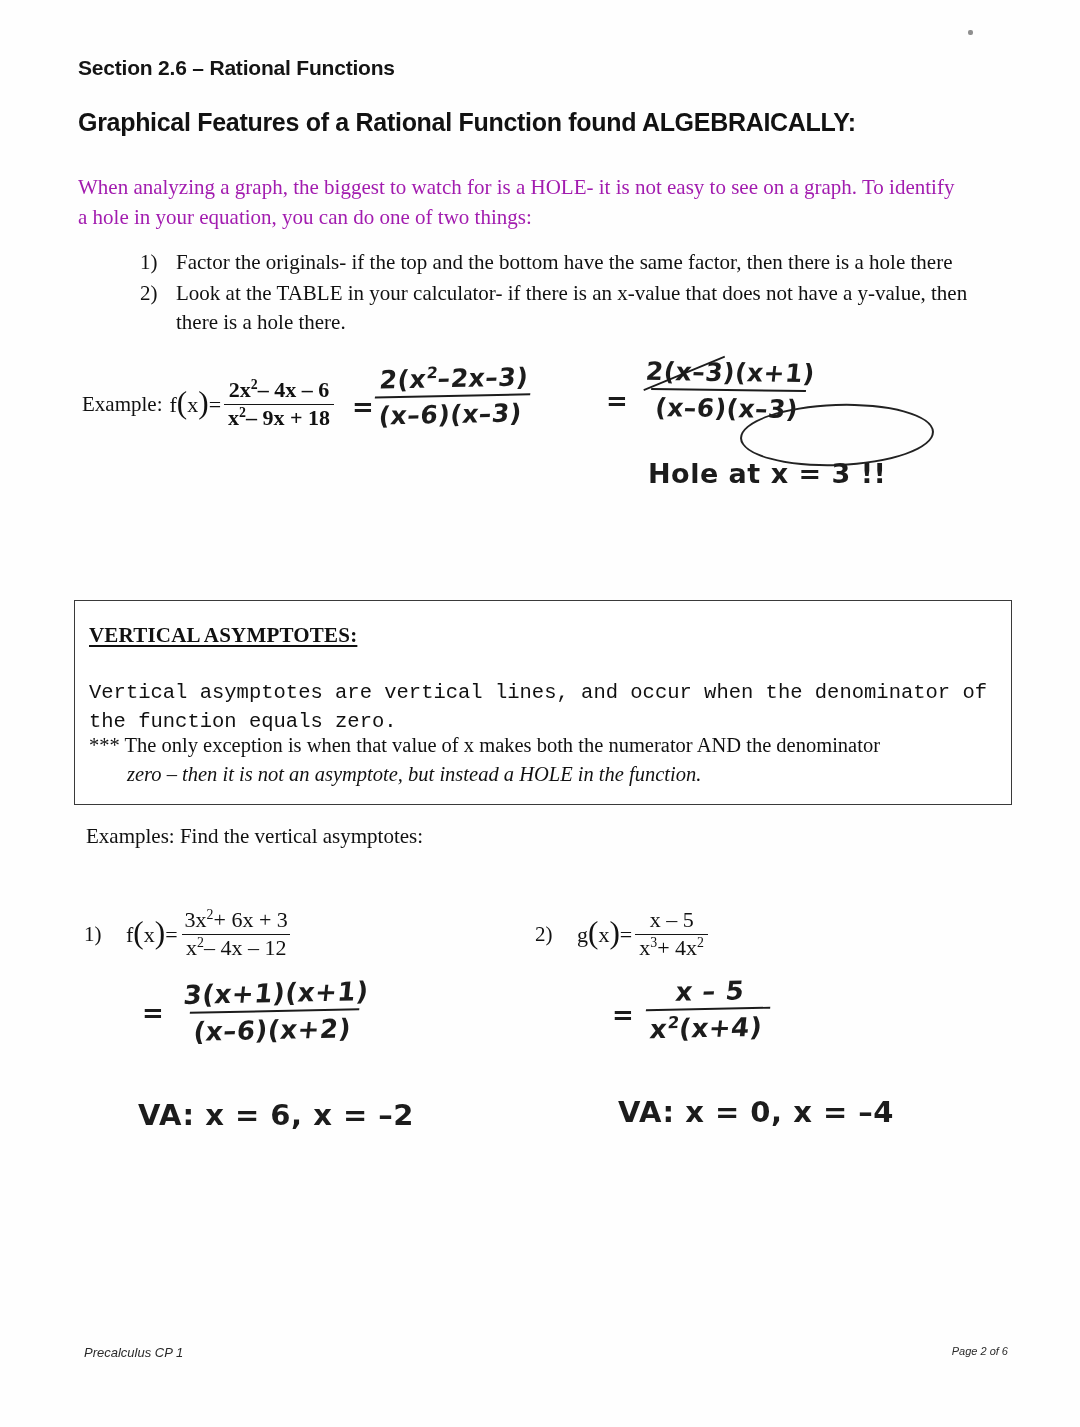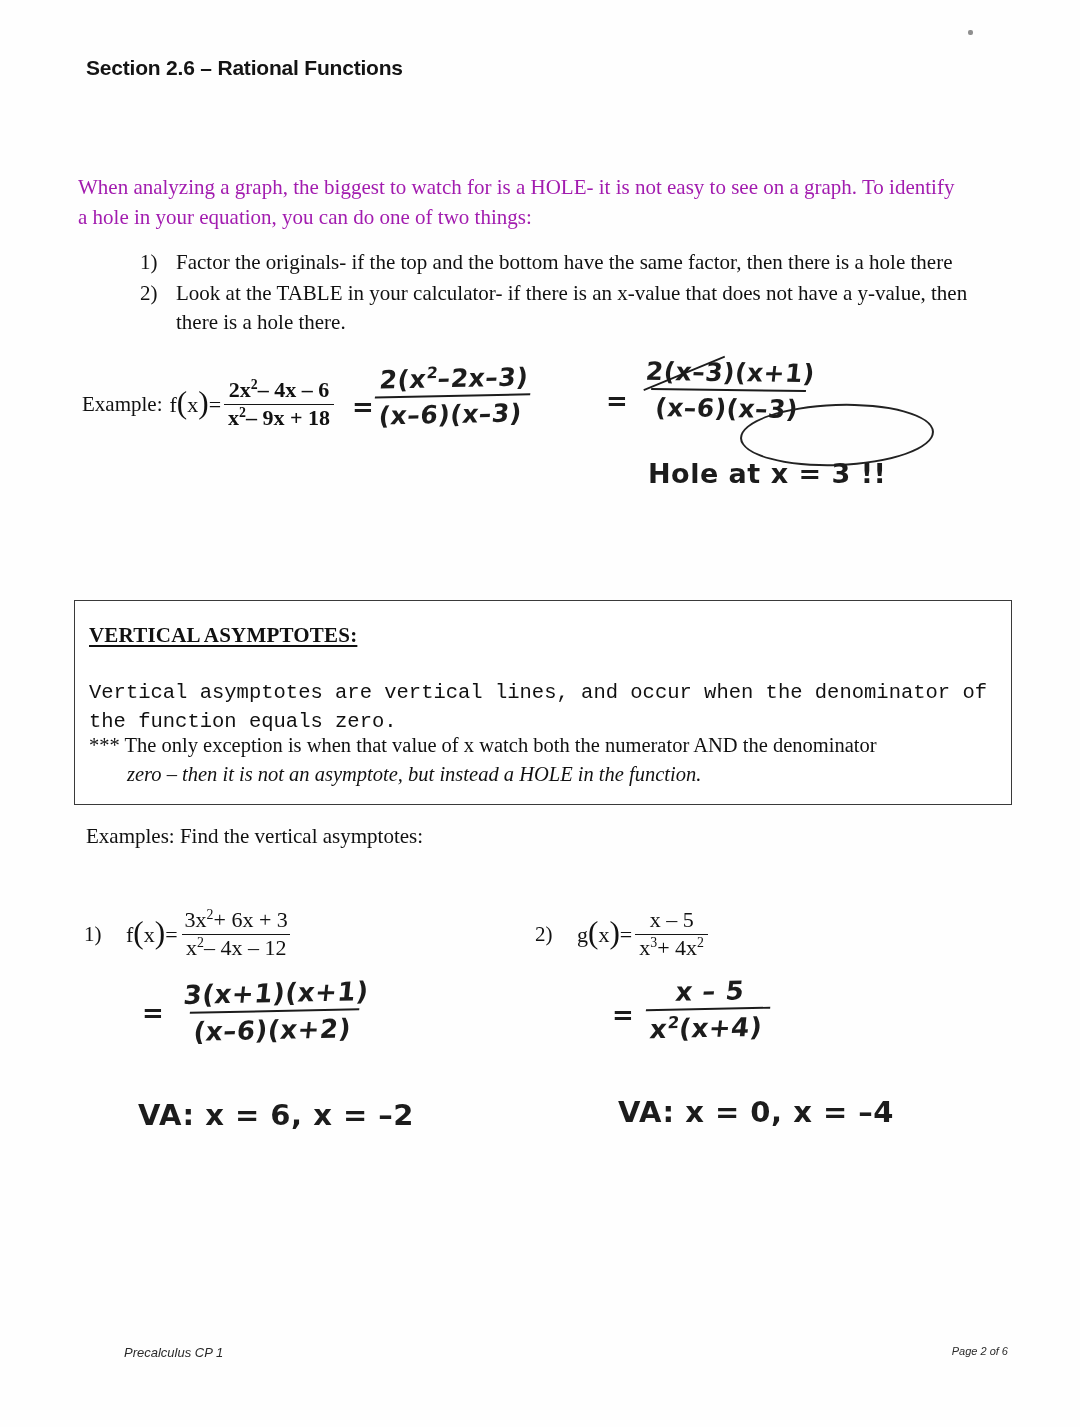--- a/index.html
+++ b/index.html
@@ -25,21 +25,20 @@
   
   .section-head {
     position: absolute;
     left: 78px;
     top: 56px;
     font-family: "Liberation Sans", sans-serif;
     font-weight: bold;
     font-size: 21px;
     letter-spacing: -0.2px;
     color: #141414;
-    margin-left: 8px;
   }
   .main-head {
     position: absolute;
     left: 78px;
     top: 108px;
     font-family: "Liberation Sans", sans-serif;
     font-weight: bold;
     font-size: 25px;
     letter-spacing: -0.3px;
     color: #121212;
@@ -220,21 +219,20 @@
   }
 
   .footer-left {
     position: absolute;
     left: 84px;
     top: 1345px;
     font-style: italic;
     font-family: "Liberation Sans", sans-serif;
     font-size: 13px;
     color: #2a2a2a;
-    margin-left: 40px;
   }
   .footer-right {
     position: absolute;
     right: 72px;
     top: 1345px;
     font-style: italic;
     font-family: "Liberation Sans", sans-serif;
     font-size: 11px;
     color: #2a2a2a;
   }
@@ -248,20 +246,21 @@
   }
 </style>
 </head>
 <body>
 
 <div class="page">
 
   <div class="speck" style="left:968px; top:30px;"></div>
 
   <div class="section-head">Section 2.6  – Rational Functions</div>
+  <div class="main-head">Graphical Features of a Rational Function found ALGEBRAICALLY:</div>
   <div class="intro">When analyzing a graph, the biggest to watch for is a HOLE- it is not easy to see on a graph. To identify a hole in your equation, you can do one of two things:</div>
 
   <div class="numlist">
     <div class="li">
       <span class="marker">1)</span>
       <span class="body">Factor the originals- if the top and the bottom have the same factor, then there is a hole there</span>
     </div>
     <div class="li">
       <span class="marker">2)</span>
       <span class="body">Look at the TABLE in your calculator- if there is an x-value that does not have a y-value, then there is a hole there.</span>
@@ -307,21 +306,21 @@
   </div>
   <div class="ellipse" style="left:740px; top:404px; width:190px; height:58px; transform:rotate(-2deg);"></div>
 
   <div class="hand" style="left:648px; top:458px; font-size:27px;">Hole at x = 3 !!</div>
 
   <div class="vabox">
     <div class="title">VERTICAL ASYMPTOTES:</div>
     <div class="p1">Vertical asymptotes are vertical lines, and occur when the denominator of the function equals zero.</div>
     <div class="p2">
       <span>***</span>
-      <span>The only exception is when that value of x watch both the numerator AND the denominator</span>
+      <span>The only exception is when that value of x makes both the numerator AND the denominator</span>
       <span class="ind">zero – then it is not an asymptote, but instead a HOLE in the function.</span>
     </div>
   </div>
 
   <div class="examples-label">Examples: Find the vertical asymptotes:</div>
 
   <div class="prob" style="left:84px; top:908px;">
     <span class="mathline">
       <span class="pnum">1)</span>
       <span>

